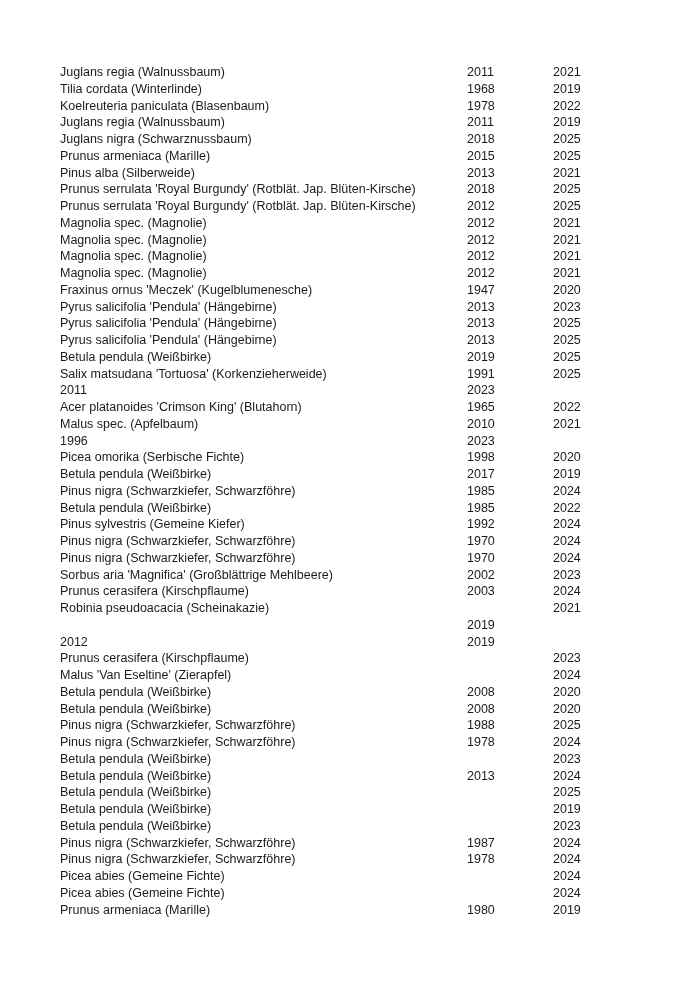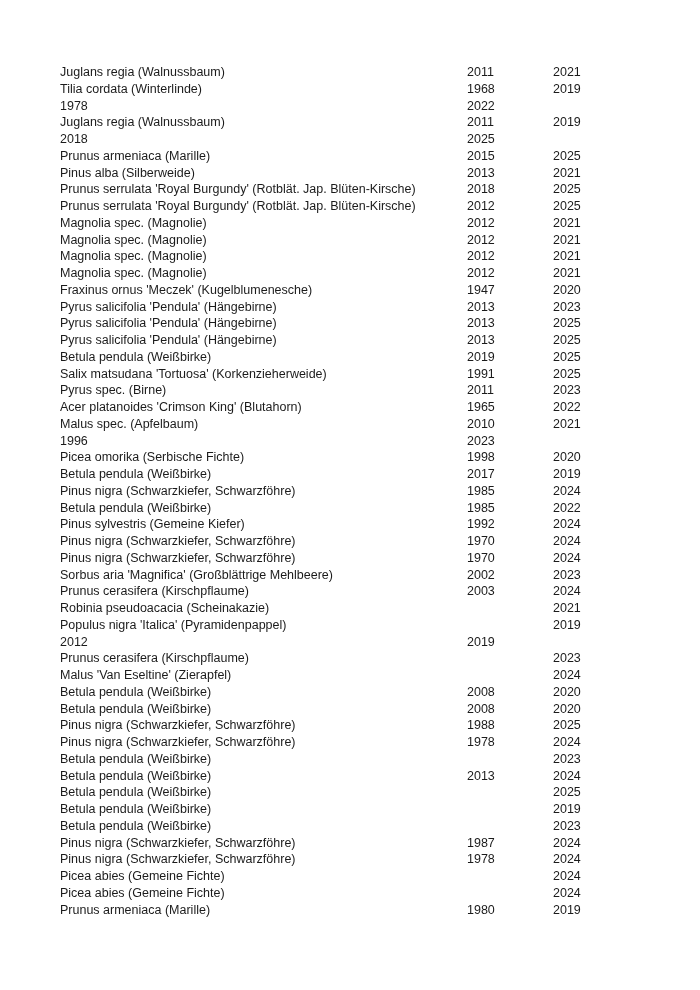--- a/index.html
+++ b/index.html
@@ -49,29 +49,31 @@
         <span class="cell">Juglans regia (Walnussbaum)</span>
         <span class="cell">2011</span>
         <span class="cell">2021</span>
       </div>
       <div class="row">
         <span class="cell">Tilia cordata (Winterlinde)</span>
         <span class="cell">1968</span>
         <span class="cell">2019</span>
       </div>
       <div class="row">
+        <span class="cell">Koelreuteria paniculata (Blasenbaum)</span>
         <span class="cell">1978</span>
         <span class="cell">2022</span>
       </div>
       <div class="row">
         <span class="cell">Juglans regia (Walnussbaum)</span>
         <span class="cell">2011</span>
         <span class="cell">2019</span>
       </div>
       <div class="row">
+        <span class="cell">Juglans nigra (Schwarznussbaum)</span>
         <span class="cell">2018</span>
         <span class="cell">2025</span>
       </div>
       <div class="row">
         <span class="cell">Prunus armeniaca (Marille)</span>
         <span class="cell">2015</span>
         <span class="cell">2025</span>
       </div>
       <div class="row">
         <span class="cell">Pinus alba (Silberweide)</span>
@@ -132,21 +134,20 @@
         <span class="cell">Betula pendula (Weißbirke)</span>
         <span class="cell">2019</span>
         <span class="cell">2025</span>
       </div>
       <div class="row">
         <span class="cell">Salix matsudana 'Tortuosa' (Korkenzieherweide)</span>
         <span class="cell">1991</span>
         <span class="cell">2025</span>
       </div>
       <div class="row">
-        <span class="cell">Pyrus spec. (Birne)</span>
         <span class="cell">2011</span>
         <span class="cell">2023</span>
       </div>
       <div class="row">
         <span class="cell">Acer platanoides 'Crimson King' (Blutahorn)</span>
         <span class="cell">1965</span>
         <span class="cell">2022</span>
       </div>
       <div class="row">
         <span class="cell">Malus spec. (Apfelbaum)</span>
@@ -201,21 +202,20 @@
         <span class="cell">Prunus cerasifera (Kirschpflaume)</span>
         <span class="cell">2003</span>
         <span class="cell">2024</span>
       </div>
       <div class="row">
         <span class="cell">Robinia pseudoacacia (Scheinakazie)</span>
         <span class="cell"></span>
         <span class="cell">2021</span>
       </div>
       <div class="row">
-        <span class="cell">Populus nigra 'Italica' (Pyramidenpappel)</span>
         <span class="cell"></span>
         <span class="cell">2019</span>
       </div>
       <div class="row">
         <span class="cell">2012</span>
         <span class="cell">2019</span>
       </div>
       <div class="row">
         <span class="cell">Prunus cerasifera (Kirschpflaume)</span>
         <span class="cell"></span>

